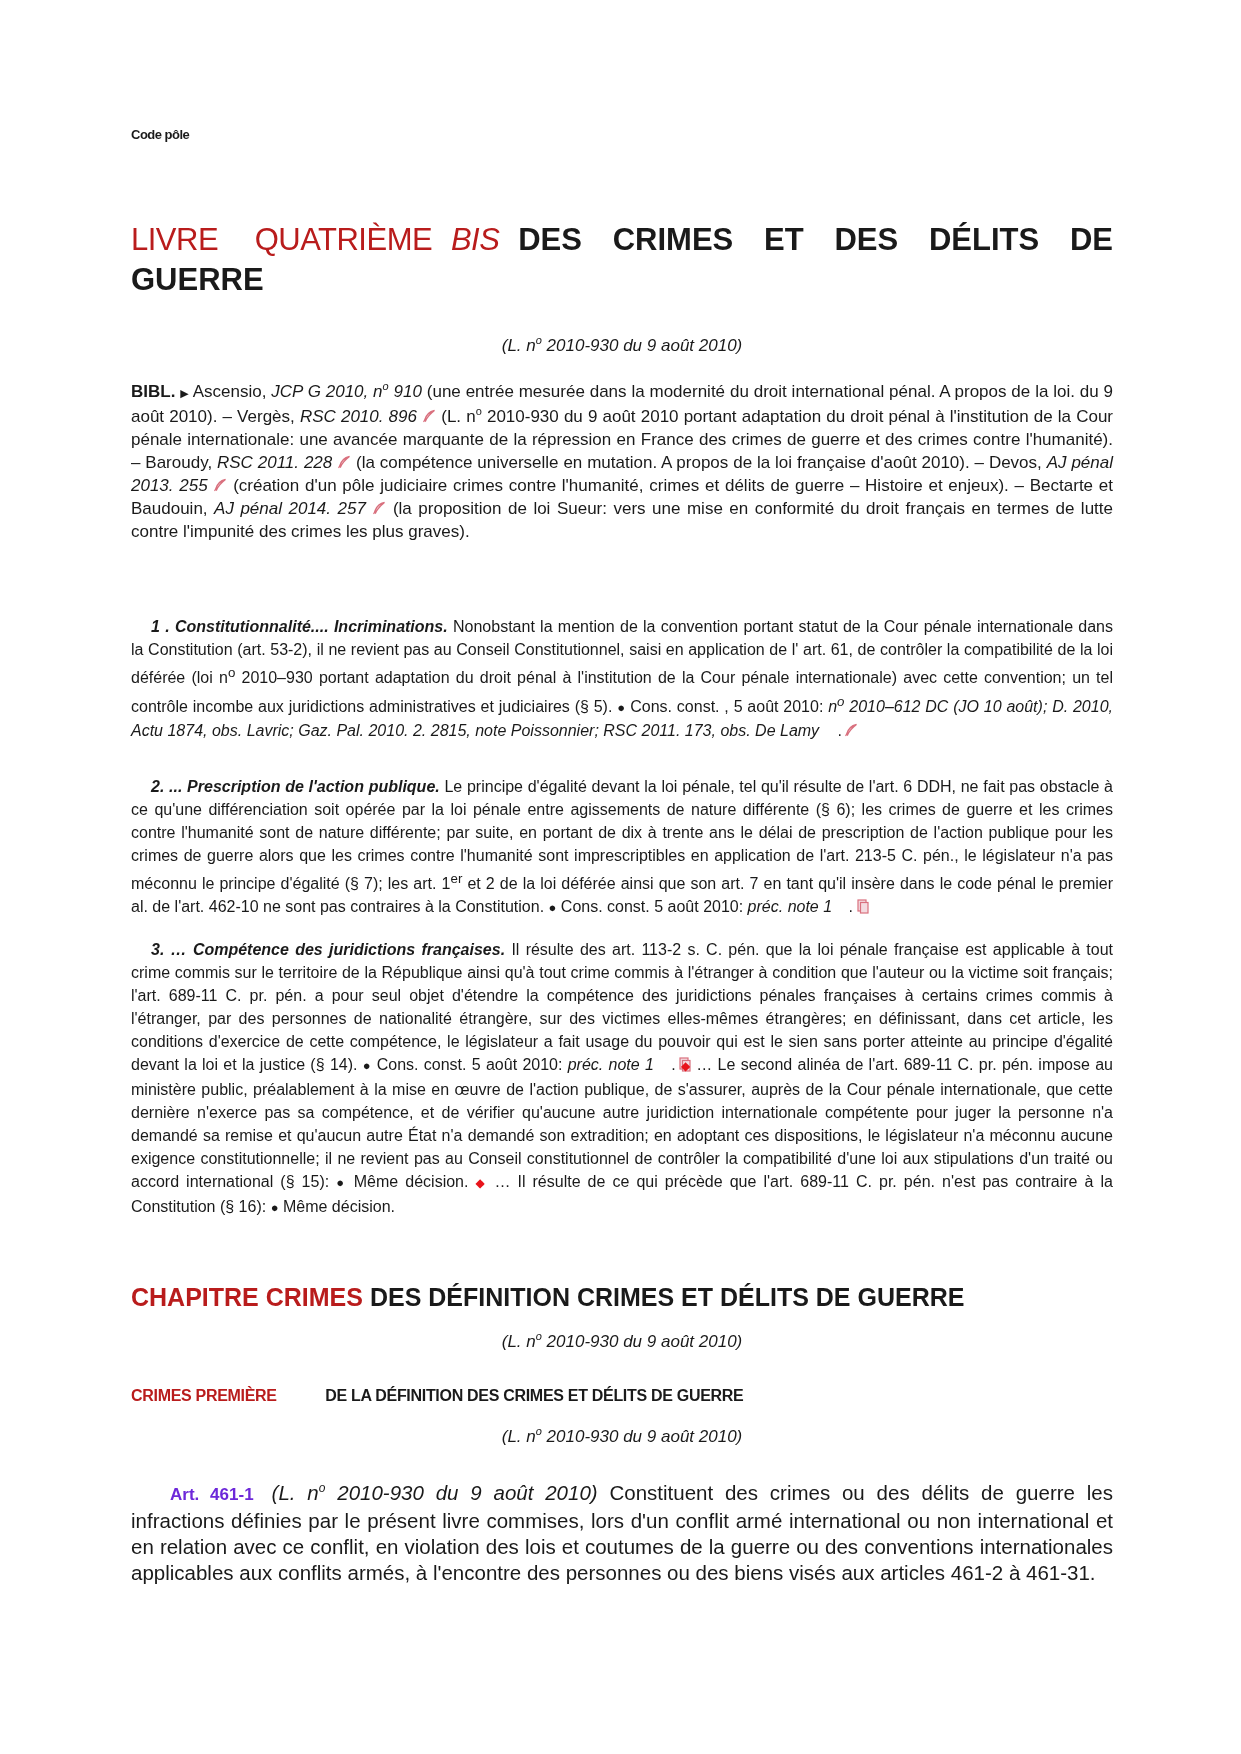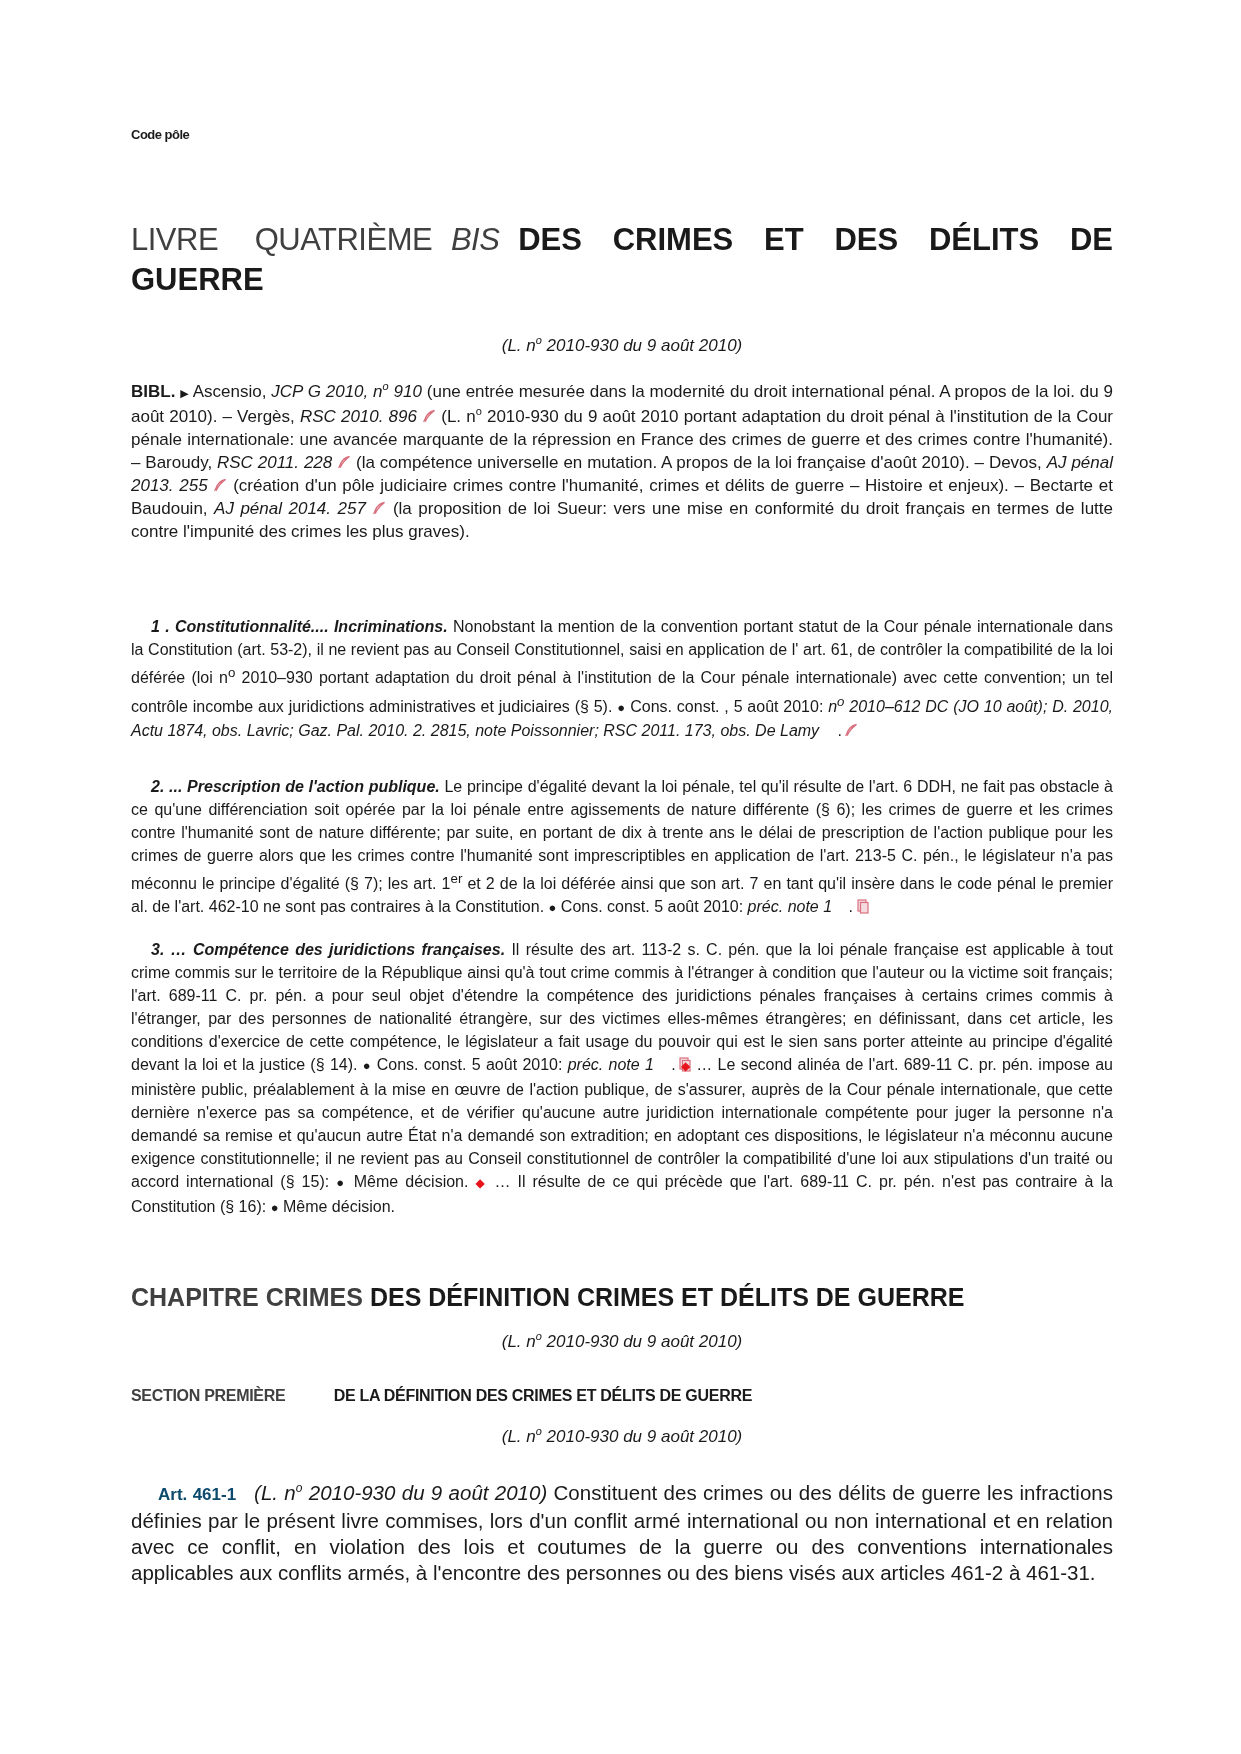--- a/index.html
+++ b/index.html
@@ -1,20 +1,20 @@
 <!DOCTYPE html>
 <html><head>
 <meta charset="utf-8">
 <style>
   html, body { margin: 0; padding: 0; background: #ffffff; }
   body { width: 1241px; height: 1754px; position: relative; overflow: hidden;
          font-family: "Liberation Sans", sans-serif; color: #1a1a1a; }
   .page { position: absolute; left: 131px; top: 0; width: 982px; }
   .running-head { position: absolute; top: 127px; left: 0; font-size: 13px; font-weight: bold; letter-spacing: -0.5px; }
-  .red { color: #404040; }
+  .red { color: #b91c1c; }
   .h-livre { position: absolute; top: 220px; left: 0; width: 982px; font-size: 31px; line-height: 40px;
              text-align: justify; text-align-last: left; }
   .h-livre .red { font-weight: normal; letter-spacing: -0.5px; }
   .h-livre .blk { font-weight: bold; word-spacing: 12px; }
   .source { text-align: center; font-style: italic; font-size: 17px; }
   .source sup { font-size: 11px; }
   .p { font-size: 17px; line-height: 23px; text-align: justify; }
   .p sup { font-size: 11px; line-height: 0; }
   .small { font-size: 16px; line-height: 23px; text-align: justify; }
   .it { font-style: italic; }
@@ -24,21 +24,21 @@
   .ico-doc { display: inline-block; width: 12px; height: 15px; vertical-align: -2px; }
   .diamond { color: #e8141b; font-size: 12px; }
   .bullet { font-size: 13px; }
   .tri { font-size: 11px; }
   .h-chap { position: absolute; top: 1283px; left: 0; font-size: 25px; }
   .h-chap .blk { font-weight: bold; }
   .h-sec { position: absolute; top: 1387px; left: 0; font-size: 16px; }
   .h-sec .red { letter-spacing: -0.3px; }
   .h-sec .blk { font-weight: bold; letter-spacing: -0.3px; margin-left: 44px; }
   .art { position: absolute; top: 1475px; left: 0; width: 982px; font-size: 20.5px; line-height: 26px; text-align: justify; }
-  .art .num { color: #0c4a6e; font-weight: bold; font-size: 17px; margin-left: 27px; margin-right: 18px; }
+  .art .num { color: #6d28d9; font-weight: bold; font-size: 17px; margin-left: 39px; margin-right: 18px; }
   .art .src { font-style: italic; }
 </style>
 </head>
 <body>
 
 <div class="page">
 
   <div class="running-head">Code pôle</div>
 
   <h1 class="h-livre" style="margin:0;">
@@ -92,21 +92,21 @@
   <h2 class="h-chap" style="margin:0;">
     <span class="red">CHAPITRE CRIMES</span>
     <span class="blk">DES DÉFINITION CRIMES ET DÉLITS DE GUERRE</span>
   </h2>
 
   <div class="source" style="position:absolute; top:1330px; left:0; width:982px;">
     <span>(L. n</span><sup>o</sup><span> 2010-930 du 9 août 2010)</span>
   </div>
 
   <h3 class="h-sec" style="margin:0;">
-    <span class="red">SECTION PREMIÈRE</span>
+    <span class="red">CRIMES PREMIÈRE</span>
     <span class="blk">DE LA DÉFINITION DES CRIMES ET DÉLITS DE GUERRE</span>
   </h3>
 
   <div class="source" style="position:absolute; top:1425px; left:0; width:982px;">
     <span>(L. n</span><sup>o</sup><span> 2010-930 du 9 août 2010)</span>
   </div>
 
   <div class="art">
     <span class="num">Art. 461-1</span><span class="src"><span>(L. n</span><sup style="font-size:12px;">o</sup><span>  2010-930 du 9 août 2010)</span></span><span> Constituent des crimes ou des délits de guerre les infractions définies par le présent livre commises, lors d'un conflit armé international ou non international et en relation avec ce conflit, en violation des lois et coutumes de la guerre ou des conventions internationales applicables aux conflits armés, à l'encontre des personnes ou des biens visés aux articles 461-2 à 461-31.</span>
   </div>

